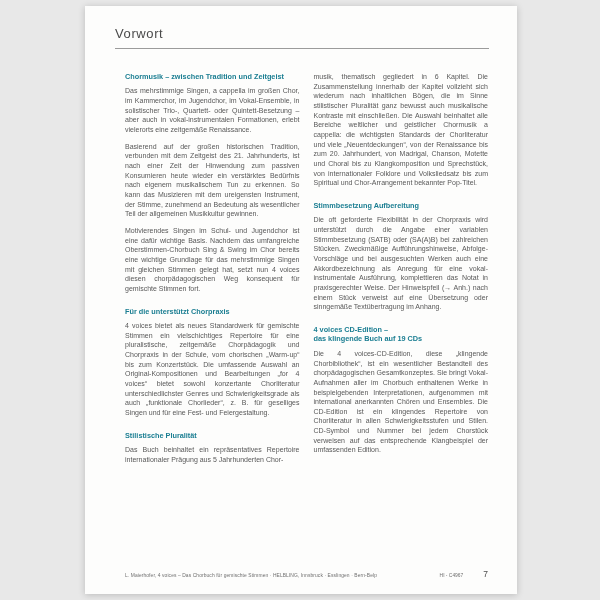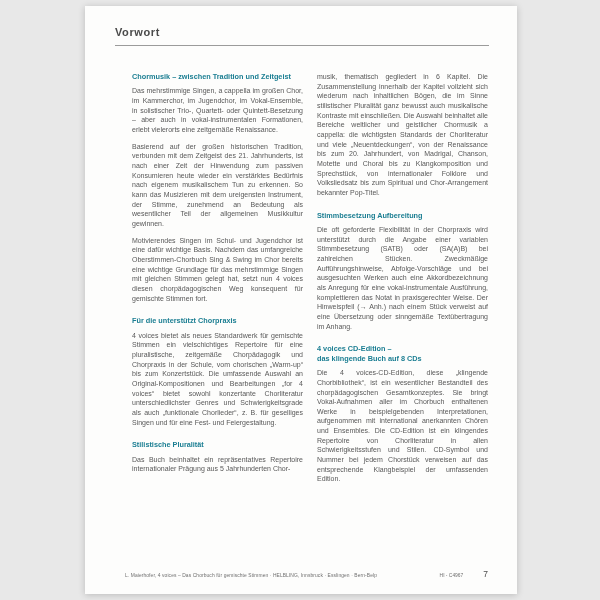--- a/index.html
+++ b/index.html
@@ -9,26 +9,26 @@
     font-family:"Liberation Sans",sans-serif;
     position:relative;overflow:hidden;
   }
   .page{
     position:absolute;left:85px;top:6px;width:432px;height:588px;
     background:#fdfdfc;
     box-shadow:0 1px 7px rgba(0,0,0,0.20);
   }
   .page-header{position:absolute;left:30px;top:20px;right:28px;}
   .page-title{
-    font-size:11px;font-weight:bold;color:#4a4a4a;letter-spacing:0.6px;
+    font-size:13px;font-weight:normal;color:#4a4a4a;letter-spacing:0.6px;
   }
   .header-rule{margin-top:7px;border-top:1px solid #9b9b9b;height:0;}
 
   .content{
-    position:absolute;left:47px;top:66px;right:29px;
+    position:absolute;left:40px;top:66px;right:29px;
     display:flex;gap:14px;
   }
   .col{flex:1;min-width:0;}
   .section{margin-bottom:13px;}
   .sec-head{
     font-size:7.3px;color:#1b7e92;margin:0 0 5px 0;font-weight:bold;
     white-space:pre-line;line-height:1.3;
   }
   .body-p{
     font-size:7px;line-height:1.38;color:#585858;margin:0 0 7px 0;
@@ -74,21 +74,21 @@
     <div class="col">
         <div class="section">
           <p class="body-p" lang="de">musik, thematisch gegliedert in 6 Kapitel. Die Zusammenstellung innerhalb der Kapitel vollzieht sich wiederum nach inhaltlichen Bögen, die im Sinne stilistischer Pluralität ganz bewusst auch musikalische Kontraste mit einschließen. Die Auswahl beinhaltet alle Bereiche weltlicher und geistlicher Chormusik a cappella: die wichtigsten Standards der Chorliteratur und viele „Neuentdeckungen“, von der Renaissance bis zum 20. Jahrhundert, von Madrigal, Chanson, Motette und Choral bis zu Klangkomposition und Sprechstück, von internationaler Folklore und Volksliedsatz bis zum Spiritual und Chor-Arrangement bekannter Pop-Titel.</p>
         </div>
         <div class="section">
           <h3 class="sec-head">Stimmbesetzung Aufbereitung</h3>
           <p class="body-p" lang="de">Die oft geforderte Flexibilität in der Chorpraxis wird unterstützt durch die Angabe einer variablen Stimmbesetzung (SATB) oder (SA(A)B) bei zahlreichen Stücken. Zweckmäßige Aufführungshinweise, Abfolge-Vorschläge und bei ausgesuchten Werken auch eine Akkordbezeichnung als Anregung für eine vokal-instrumentale Ausführung, komplettieren das Notat in praxisgerechter Weise. Der Hinweispfeil (→ Anh.) nach einem Stück verweist auf eine Übersetzung oder sinngemäße Textübertragung im Anhang.</p>
         </div>
         <div class="section">
           <h3 class="sec-head">4 voices CD-Edition –
-das klingende Buch auf 8 CDs</h3>
+das klingende Buch auf 19 CDs</h3>
           <p class="body-p" lang="de">Die 4 voices-CD-Edition, diese „klingende Chorbibliothek“, ist ein wesentlicher Bestandteil des chorpädagogischen Gesamtkonzeptes. Sie bringt Vokal-Aufnahmen aller im Chorbuch enthaltenen Werke in beispielgebenden Interpretationen, aufgenommen mit international anerkannten Chören und Ensembles. Die CD-Edition ist ein klingendes Repertoire von Chorliteratur in allen Schwierigkeitsstufen und Stilen. CD-Symbol und Nummer bei jedem Chorstück verweisen auf das entsprechende Klangbeispiel der umfassenden Edition.</p>
         </div>
       </div>
   </div>
 
   <div class="footer">
     <div class="imprint">L. Maierhofer, 4 voices – Das Chorbuch für gemischte Stimmen · HELBLING, Innsbruck · Esslingen · Bern-Belp</div>
     <div class="edition-code">HI - C4967</div>
     <div class="page-number">7</div>
   </div>

